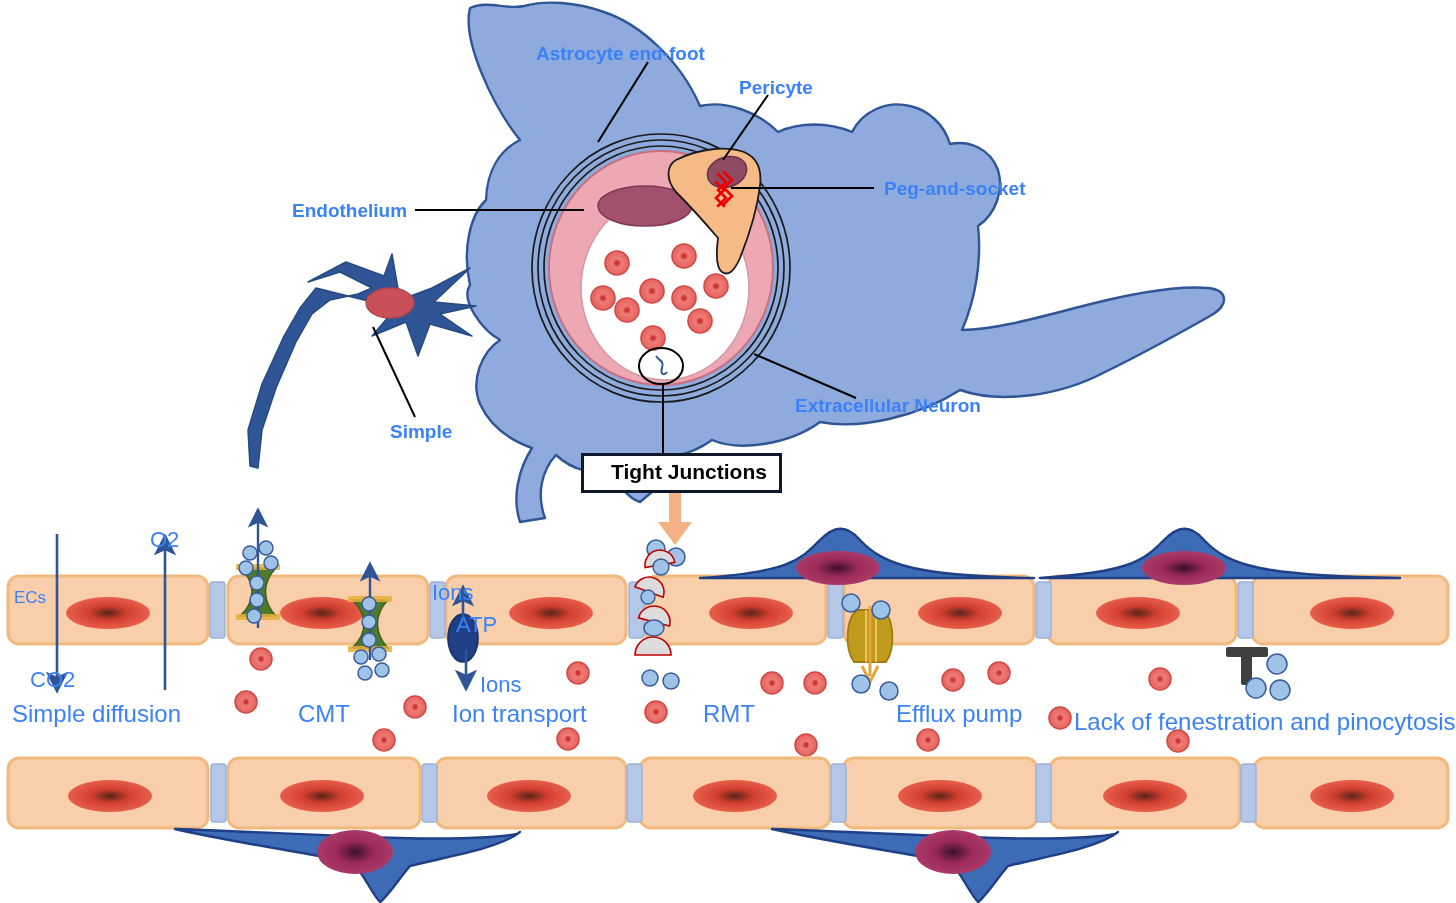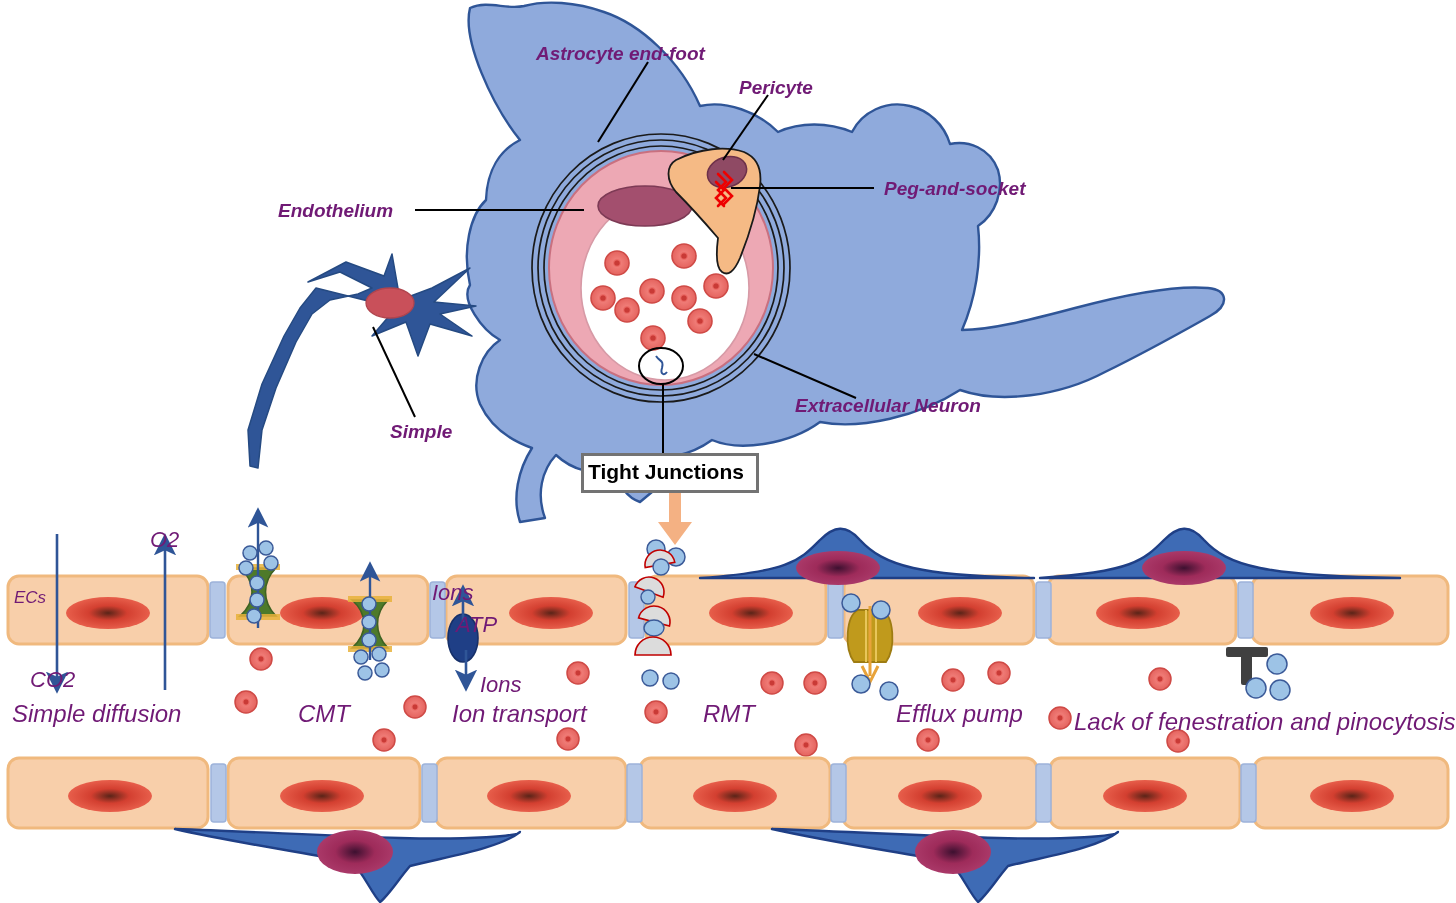--- a/index.html
+++ b/index.html
@@ -8,34 +8,33 @@
     width:1456px;height:903px;position:relative;overflow:hidden;
     font-family:"Liberation Sans", sans-serif;
     -webkit-font-smoothing:antialiased;
   }
   #stage{position:absolute;left:0;top:0;width:1456px;height:903px;}
   #stage svg{display:block;}
   .lbl{
     position:absolute;
     font-family:"Liberation Sans", sans-serif;
     font-weight:bold;
-    color:#701a75;
+    color:#3b82f6;
     white-space:nowrap;
     line-height:1;
-    font-style:italic;
   }
   .lbl-callout{font-size:19px;}
   .lbl-mech{font-size:24px;font-weight:normal;}
   .lbl-small{font-size:22px;font-weight:normal;}
   .lbl-ecs{font-size:17px;font-weight:normal;}
   .tj-box{
     position:absolute;
-    border:3px solid #737373;
+    border:3px solid #0f172a;
     background:#ffffff;
-    padding:4px 12px 6px 4px;
+    padding:4px 12px 6px 27px;
     font-size:21px;
     font-weight:bold;
     color:#000000;
     white-space:nowrap;
     font-family:"Liberation Sans", sans-serif;
     line-height:1.15;
   }
 </style>
 </head>
 <body>
@@ -448,21 +447,21 @@
   </g>
 </svg>
 </div>
 
 <div class="lbl lbl-callout" style="left:536px;top:44px;">Astrocyte end-foot</div>
 
 <div class="lbl lbl-callout" style="left:739px;top:78px;">Pericyte</div>
 
 <div class="lbl lbl-callout" style="left:884px;top:179px;text-align:center;">Peg-and-socket</div>
 
-<div class="lbl lbl-callout" style="left:278px;top:201px;">Endothelium</div>
+<div class="lbl lbl-callout" style="left:292px;top:201px;">Endothelium</div>
 
 <div class="lbl lbl-callout" style="left:795px;top:396px;">Extracellular Neuron</div>
 
 <div class="lbl lbl-callout" style="left:390px;top:422px;">Simple</div>
 
 <div class="tj-box" style="left:581px;top:453px;">Tight Junctions</div>
 
 <div class="lbl lbl-ecs" style="left:14px;top:589px;">ECs</div>
 
 <div class="lbl lbl-small" style="left:150px;top:529px;">O2</div>

